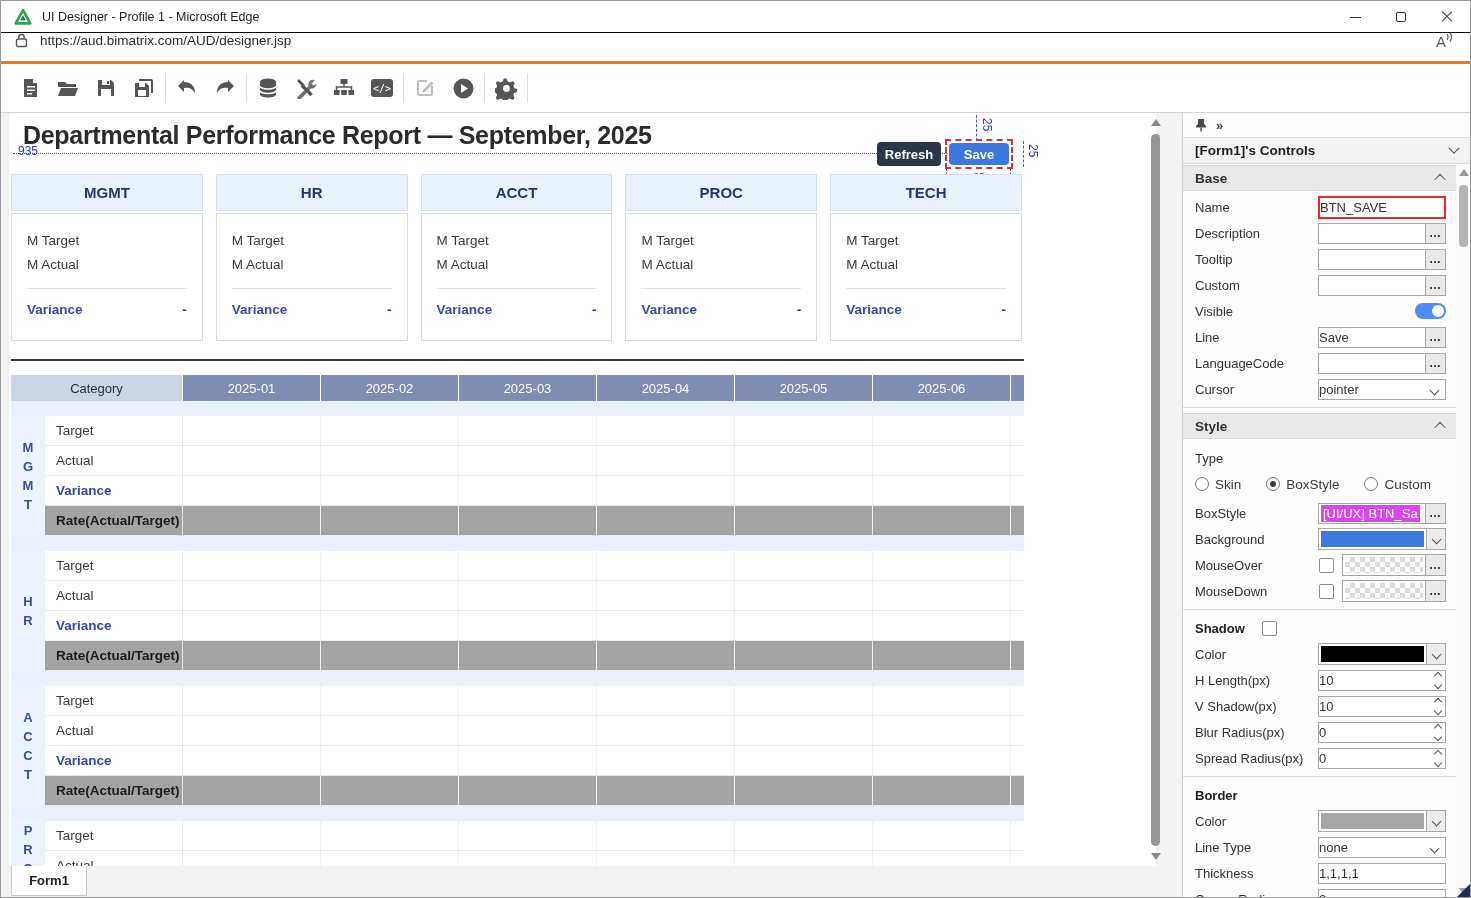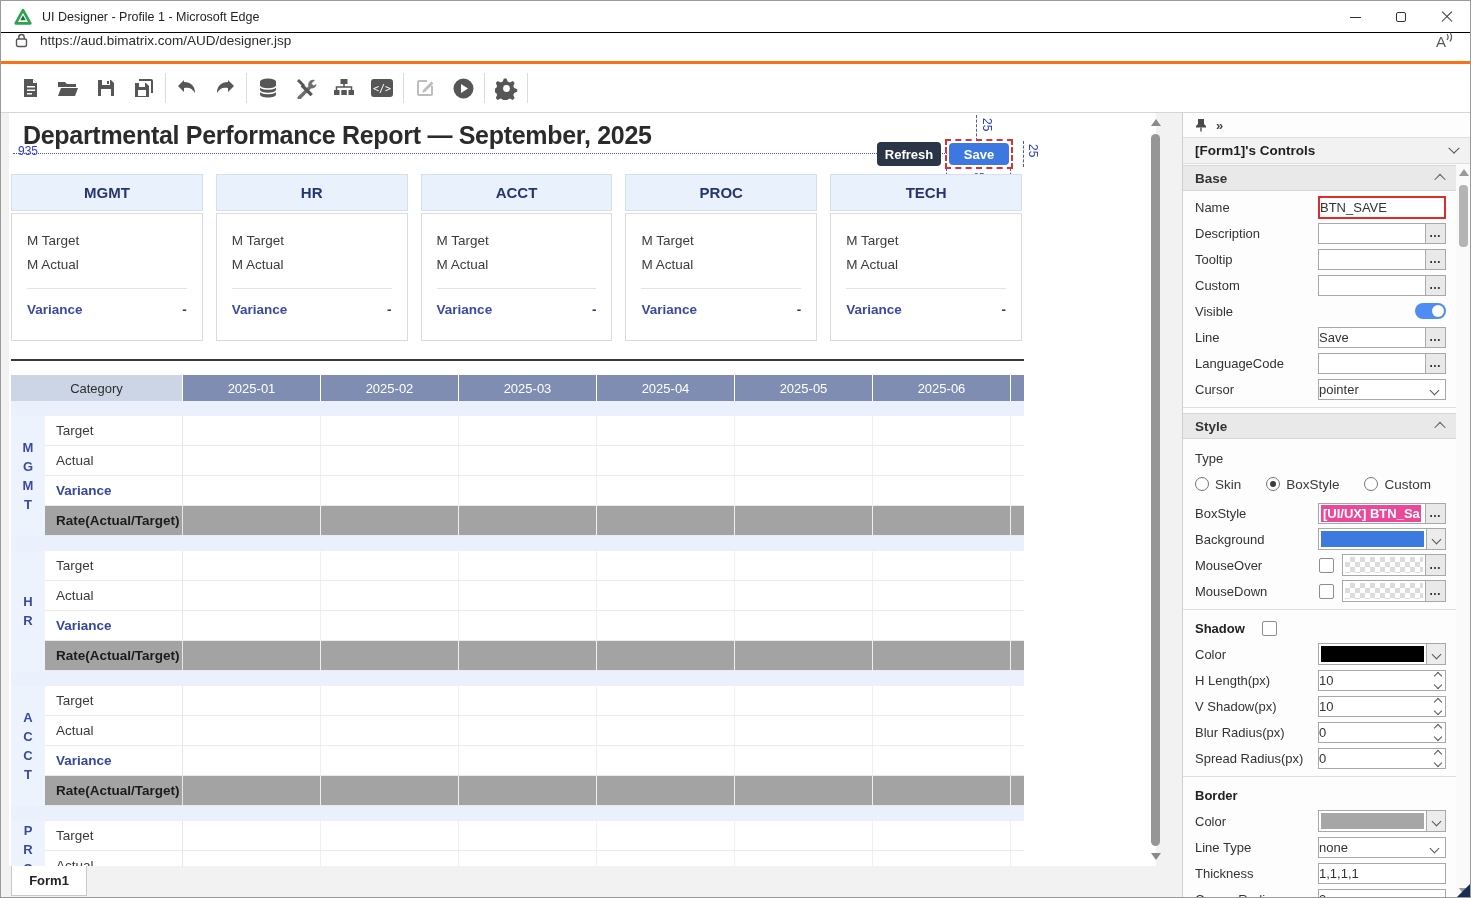--- a/index.html
+++ b/index.html
@@ -114,21 +114,21 @@
   .ctl { position:relative; width:128px; height:21px; margin-right:10px; background:#fff; border:1px solid #a8a8a8; font-size:13px; display:flex; align-items:center; }
   .ctl.red { border:2px solid #e02b2b; height:23px; }
   .dots { position:absolute; right:0; top:0; bottom:0; width:20px; background:#e9e9e9; border-left:1px solid #ababab; display:flex; align-items:center; justify-content:center; font-weight:bold; color:#333; cursor:pointer; font-size:12px; letter-spacing:1px; }
   .selchv { position:absolute; right:7px; top:7px; width:7px; height:7px; border-right:1.5px solid #555; border-bottom:1.5px solid #555; transform:rotate(45deg); }
   .toggle { width:31px; height:16px; border-radius:9px; background:#4f8df5; position:relative; margin-right:10px; cursor:pointer; }
   .toggle .knob { position:absolute; right:2px; top:2px; width:12px; height:12px; border-radius:50%; background:#fff; }
   .radios { display:flex; align-items:center; gap:6px; padding-right:6px; width:100%; }
   .radio { width:14px; height:14px; border:1.5px solid #757575; border-radius:50%; position:relative; cursor:pointer; flex:none; }
   .radio.sel::after { content:""; position:absolute; left:2.5px; top:2.5px; width:6px; height:6px; border-radius:50%; background:#3c3c3c; }
   .rlbl { font-size:13.5px; color:#3a3a3a; margin-right:auto; }
-  .hl { background:#ec4899; color:#fff; font-weight:bold; padding:1px 2px; white-space:nowrap; overflow:hidden; max-width:100px; }
+  .hl { background:#d946ef; color:#fff; font-weight:normal; padding:1px 2px; white-space:nowrap; overflow:hidden; max-width:100px; }
   .swcombo { position:relative; width:128px; height:22px; margin-right:10px; border:1px solid #a8a8a8; background:#fff; display:flex; }
   .sw { flex:1; margin:2px; }
   .sw.blue { background:#3c7ae0; } .sw.black { background:#000; } .sw.gray { background:#a6a6a6; }
   .swbtn { width:19px; background:#ececec; border-left:1px solid #ababab; position:relative; cursor:pointer; }
   .swbtn .selchv { right:5px; }
   .checker { background-image:conic-gradient(#dcdcdc 25%, #fff 0 50%, #dcdcdc 0 75%, #fff 0); background-size:10px 10px; }
   .cbx { width:15px; height:15px; border:1.5px solid #8d8d8d; border-radius:2px; background:#fff; cursor:pointer; flex:none; }
   .swcombo.small { width:104px; }
   .spinner { position:absolute; right:4px; top:2px; display:flex; flex-direction:column; gap:3px; cursor:pointer; }
   .spc { width:6px; height:6px; border-right:1.4px solid #555; border-bottom:1.4px solid #555; }

